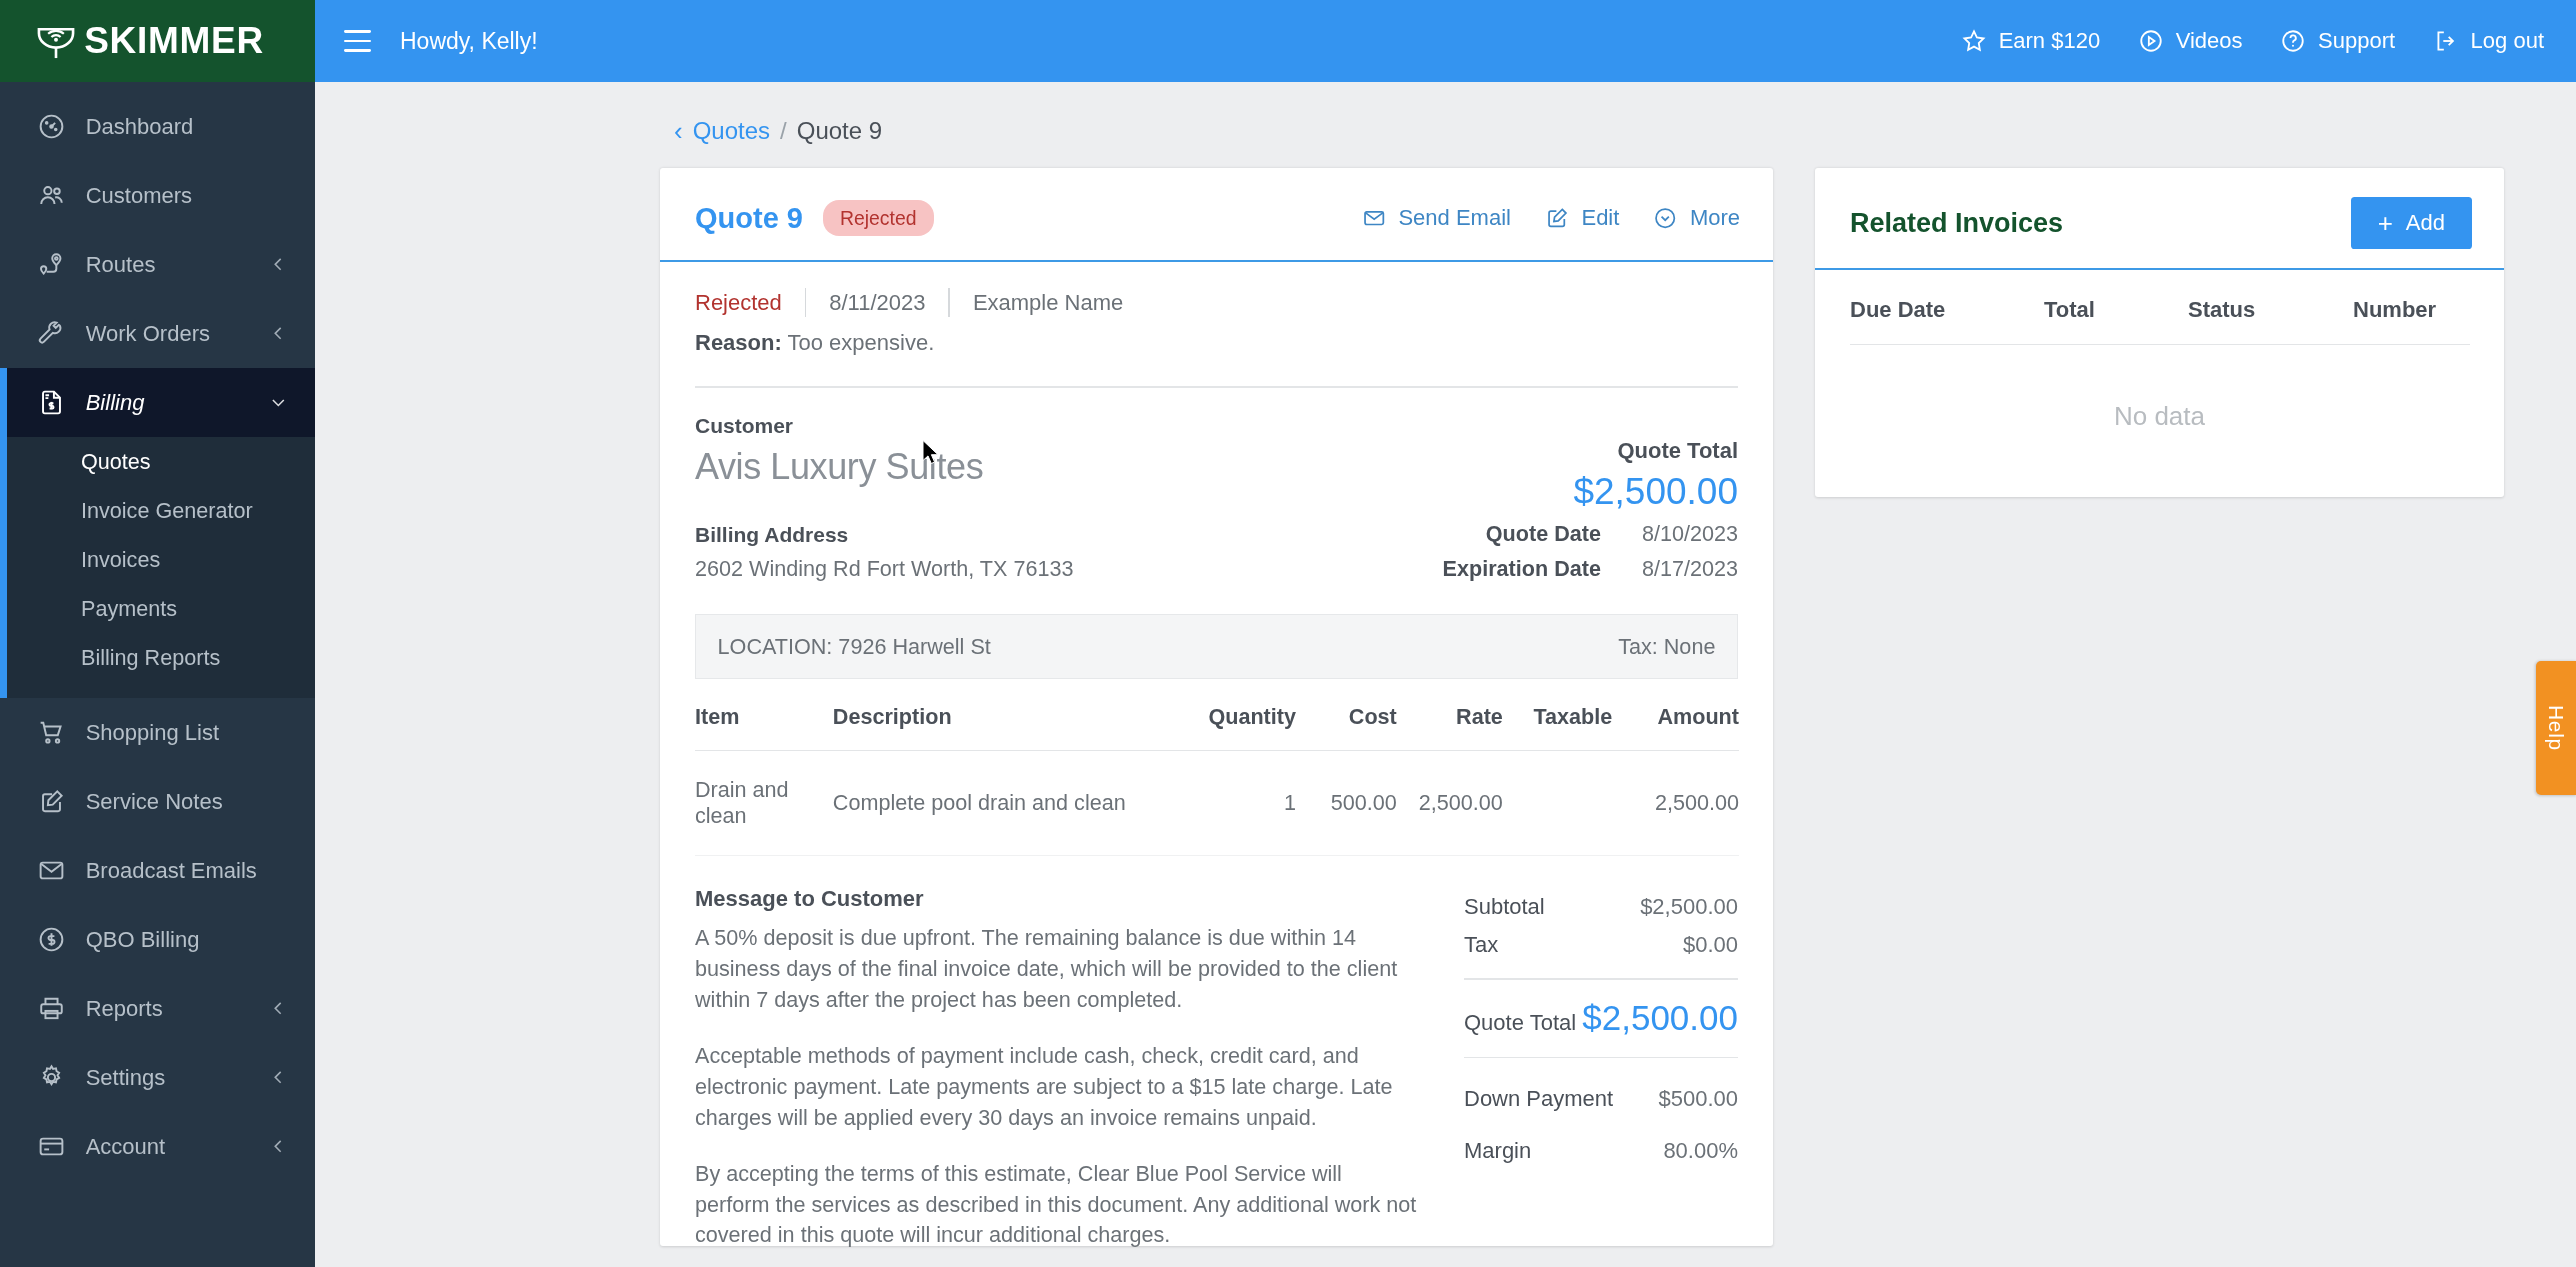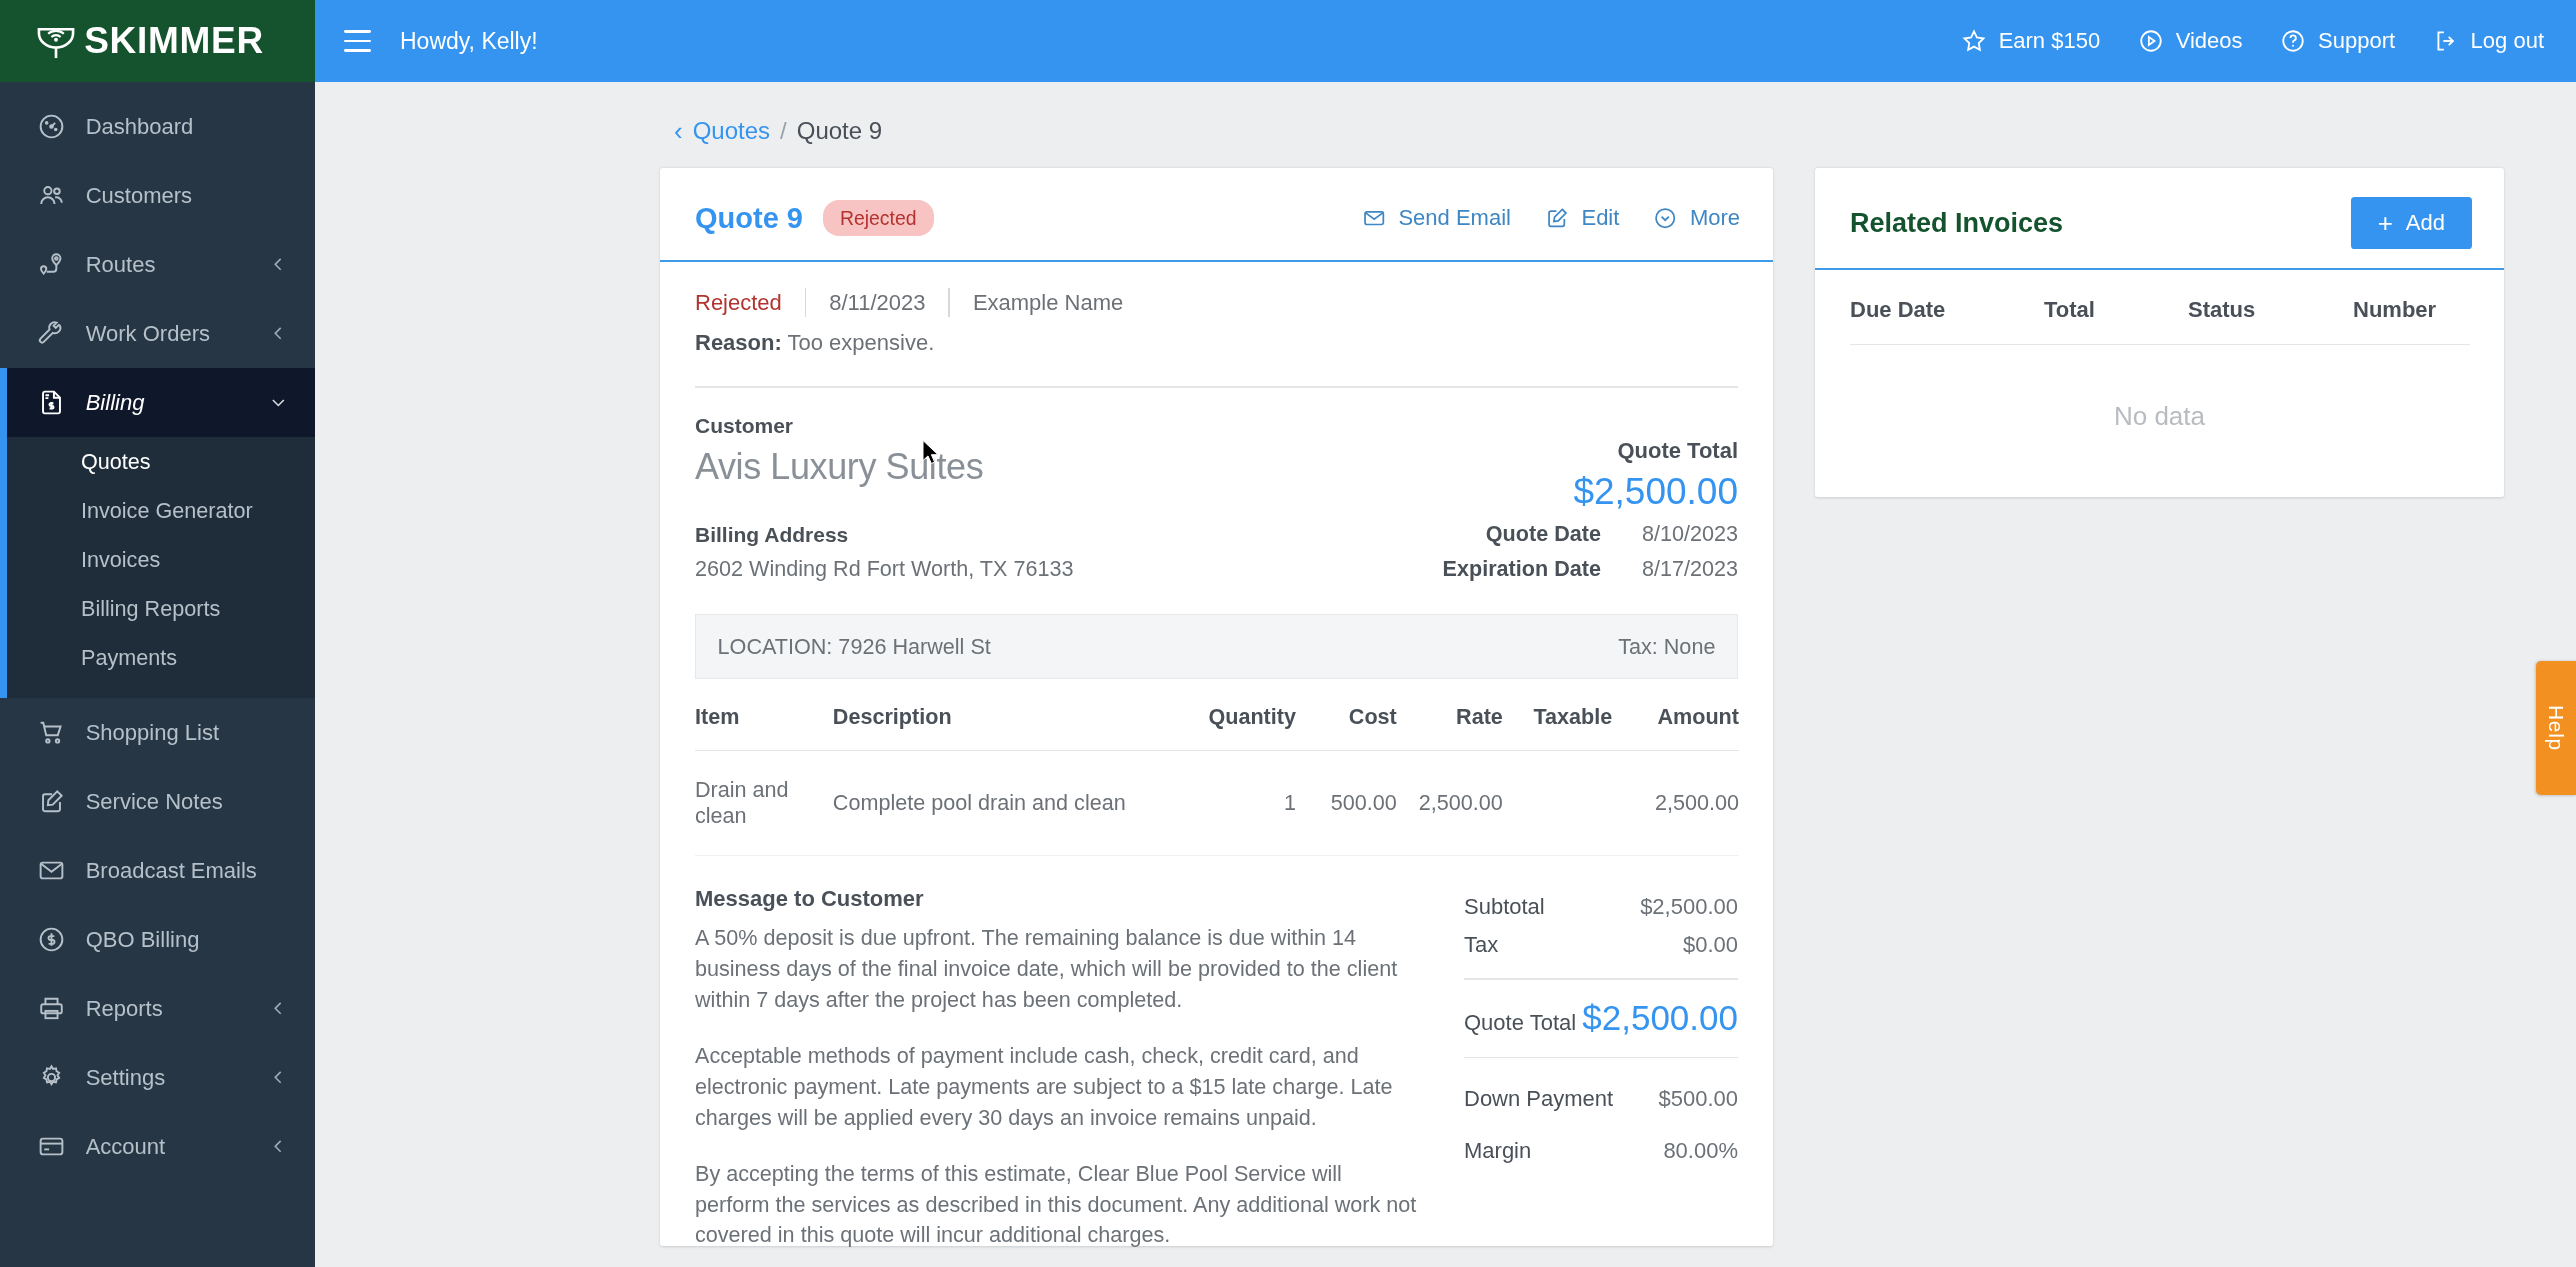--- a/index.html
+++ b/index.html
@@ -296,24 +296,24 @@
         <div class="sub-item active">
             <span>Quotes</span>
           </div>
         <div class="sub-item">
             <span>Invoice Generator</span>
           </div>
         <div class="sub-item">
             <span>Invoices</span>
           </div>
         <div class="sub-item">
+            <span>Payments</span>
+          </div>
+        <div class="sub-item">
             <span>Billing Reports</span>
-          </div>
-        <div class="sub-item">
-            <span>Payments</span>
           </div>
       </div>
 
       <div class="nav-item">
         <span class="ico">
           <svg width="29" height="29" viewBox="0 0 24 24" fill="none" stroke="#b6c0c9" stroke-width="1.6">
               <path d="M3 4h2.2l2.4 10.2h9.6L19.5 7H6.2"></path>
               <circle cx="9" cy="19" r="1.4"></circle>
               <circle cx="17" cy="19" r="1.4"></circle>
             </svg>
@@ -406,21 +406,21 @@
         </div>
       <div class="greeting">Howdy, Kelly!</div>
       <div class="top-actions">
 
         <div class="top-action">
           <span class="ico">
             <svg width="26" height="26" viewBox="0 0 24 24" fill="none" stroke="#fff" stroke-width="1.7">
                 <path d="M12 3.2l2.7 5.6 6.1.9-4.4 4.3 1 6.1-5.4-2.9-5.4 2.9 1-6.1L3.2 9.7l6.1-.9z"></path>
               </svg>
           </span>
-          <span>Earn $150</span>
+          <span>Earn $120</span>
         </div>
 
         <div class="top-action">
           <span class="ico">
             <svg width="26" height="26" viewBox="0 0 24 24" fill="none" stroke="#fff" stroke-width="1.7">
                 <circle cx="12" cy="12" r="9"></circle>
                 <path d="M10 8.4l5.2 3.6-5.2 3.6z"></path>
               </svg>
           </span>
           <span>Videos</span>

